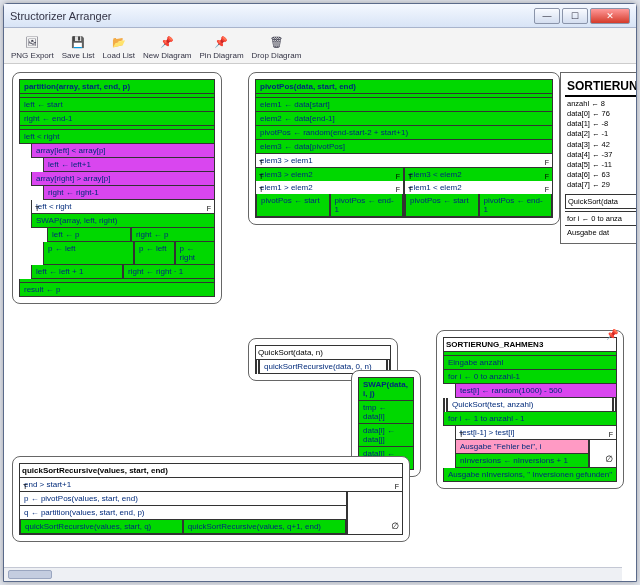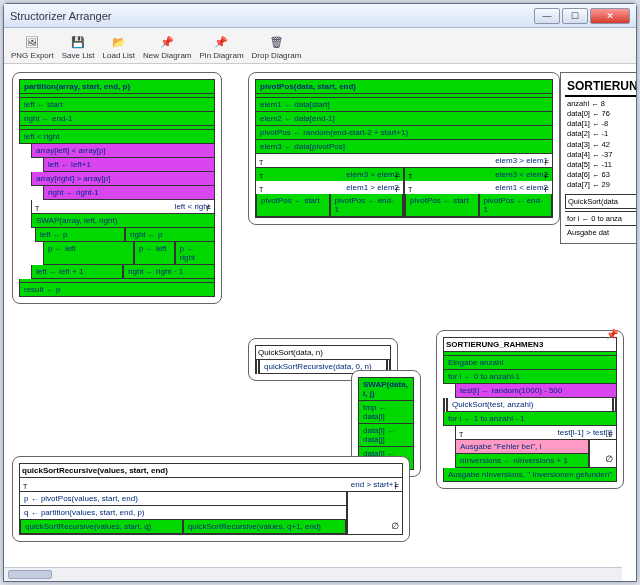--- a/index.html
+++ b/index.html
@@ -17,21 +17,21 @@
 .scrollbar-h .thumb{position:absolute;left:4px;top:2px;width:44px;height:9px;background:#c4cde0;border:1px solid #9aa6c0;border-radius:2px}
 
 .box{position:absolute;border:1px solid #666;border-radius:8px;padding:6px;background:#fff}
 .pin{position:absolute;right:4px;top:-2px;font-size:10px;color:#2348a8}
 
 .nsd{font-size:8px;font-family:Arial}
 .hdr{background:#00d800;color:#002a7a;font-weight:bold;padding:2px 4px;border:1px solid #333}
 .stmt{background:#00d800;color:#002a7a;padding:2px 4px;border:1px solid #333;border-top:none}
 .stmtSub{background:#d946ef;color:#002a7a;padding:2px 4px;border:1px solid #333;border-top:none;margin-left:12px}
 .wstmt{background:#fff;color:#002a7a;padding:2px 4px;border:1px solid #333;border-top:none}
-.cond{background:#fff;color:#002a7a;padding:2px 4px;border:1px solid #333;border-top:none;text-align:right;position:relative}
+.cond{background:#fff;color:#002a7a;padding:2px 4px;border:1px solid #333;border-top:none;text-align:left;position:relative}
 .cond::before{content:"T";position:absolute;left:3px;bottom:1px;font-size:7px;color:#000}
 .cond::after{content:"F";position:absolute;right:3px;bottom:1px;font-size:7px;color:#000}
 .row{display:flex}
 .row>div{flex:1;border:1px solid #333;border-top:none}
 .call{border:1px solid #333;border-left:5px double #333;border-right:5px double #333;padding:2px 4px;color:#002a7a;background:#fff;border-top:none}
 .pink{background:#ff9ac4}
 
 
 #box1{left:8px;top:6px;width:210px}
 #box2{left:244px;top:6px;width:312px}
@@ -91,21 +91,21 @@
       <div class="stmt">left ← start</div>
       <div class="stmt">right ← end-1</div>
       <div style="height:4px;background:#00d800;border:1px solid #333;border-top:none"></div>
       <div class="stmt">left &lt; right</div>
       <div class="stmtSub">array[left] &lt; array[p]</div>
       <div class="stmtSub" style="margin-left:24px">left ← left+1</div>
       <div class="stmtSub">array[right] &gt; array[p]</div>
       <div class="stmtSub" style="margin-left:24px">right ← right-1</div>
       <div class="cond" style="margin-left:12px">left &lt; right</div>
       <div class="wstmt" style="margin-left:12px;background:#00d800">SWAP(array, left, right)</div>
-      <div class="row" style="margin-left:16px">
+      <div class="row" style="margin-left:28px">
         <div class="stmt" style="border-top:none">left ← p</div>
         <div class="stmt" style="border-top:none">right ← p</div>
       </div>
       <div class="row" style="margin-left:24px">
         <div class="stmt" style="border-top:none">p ← left</div>
         <div class="row" style="border:none">
           <div class="stmt" style="border-top:none">p ← left</div>
           <div class="stmt" style="border-top:none">p ← right</div>
         </div>
       </div>

